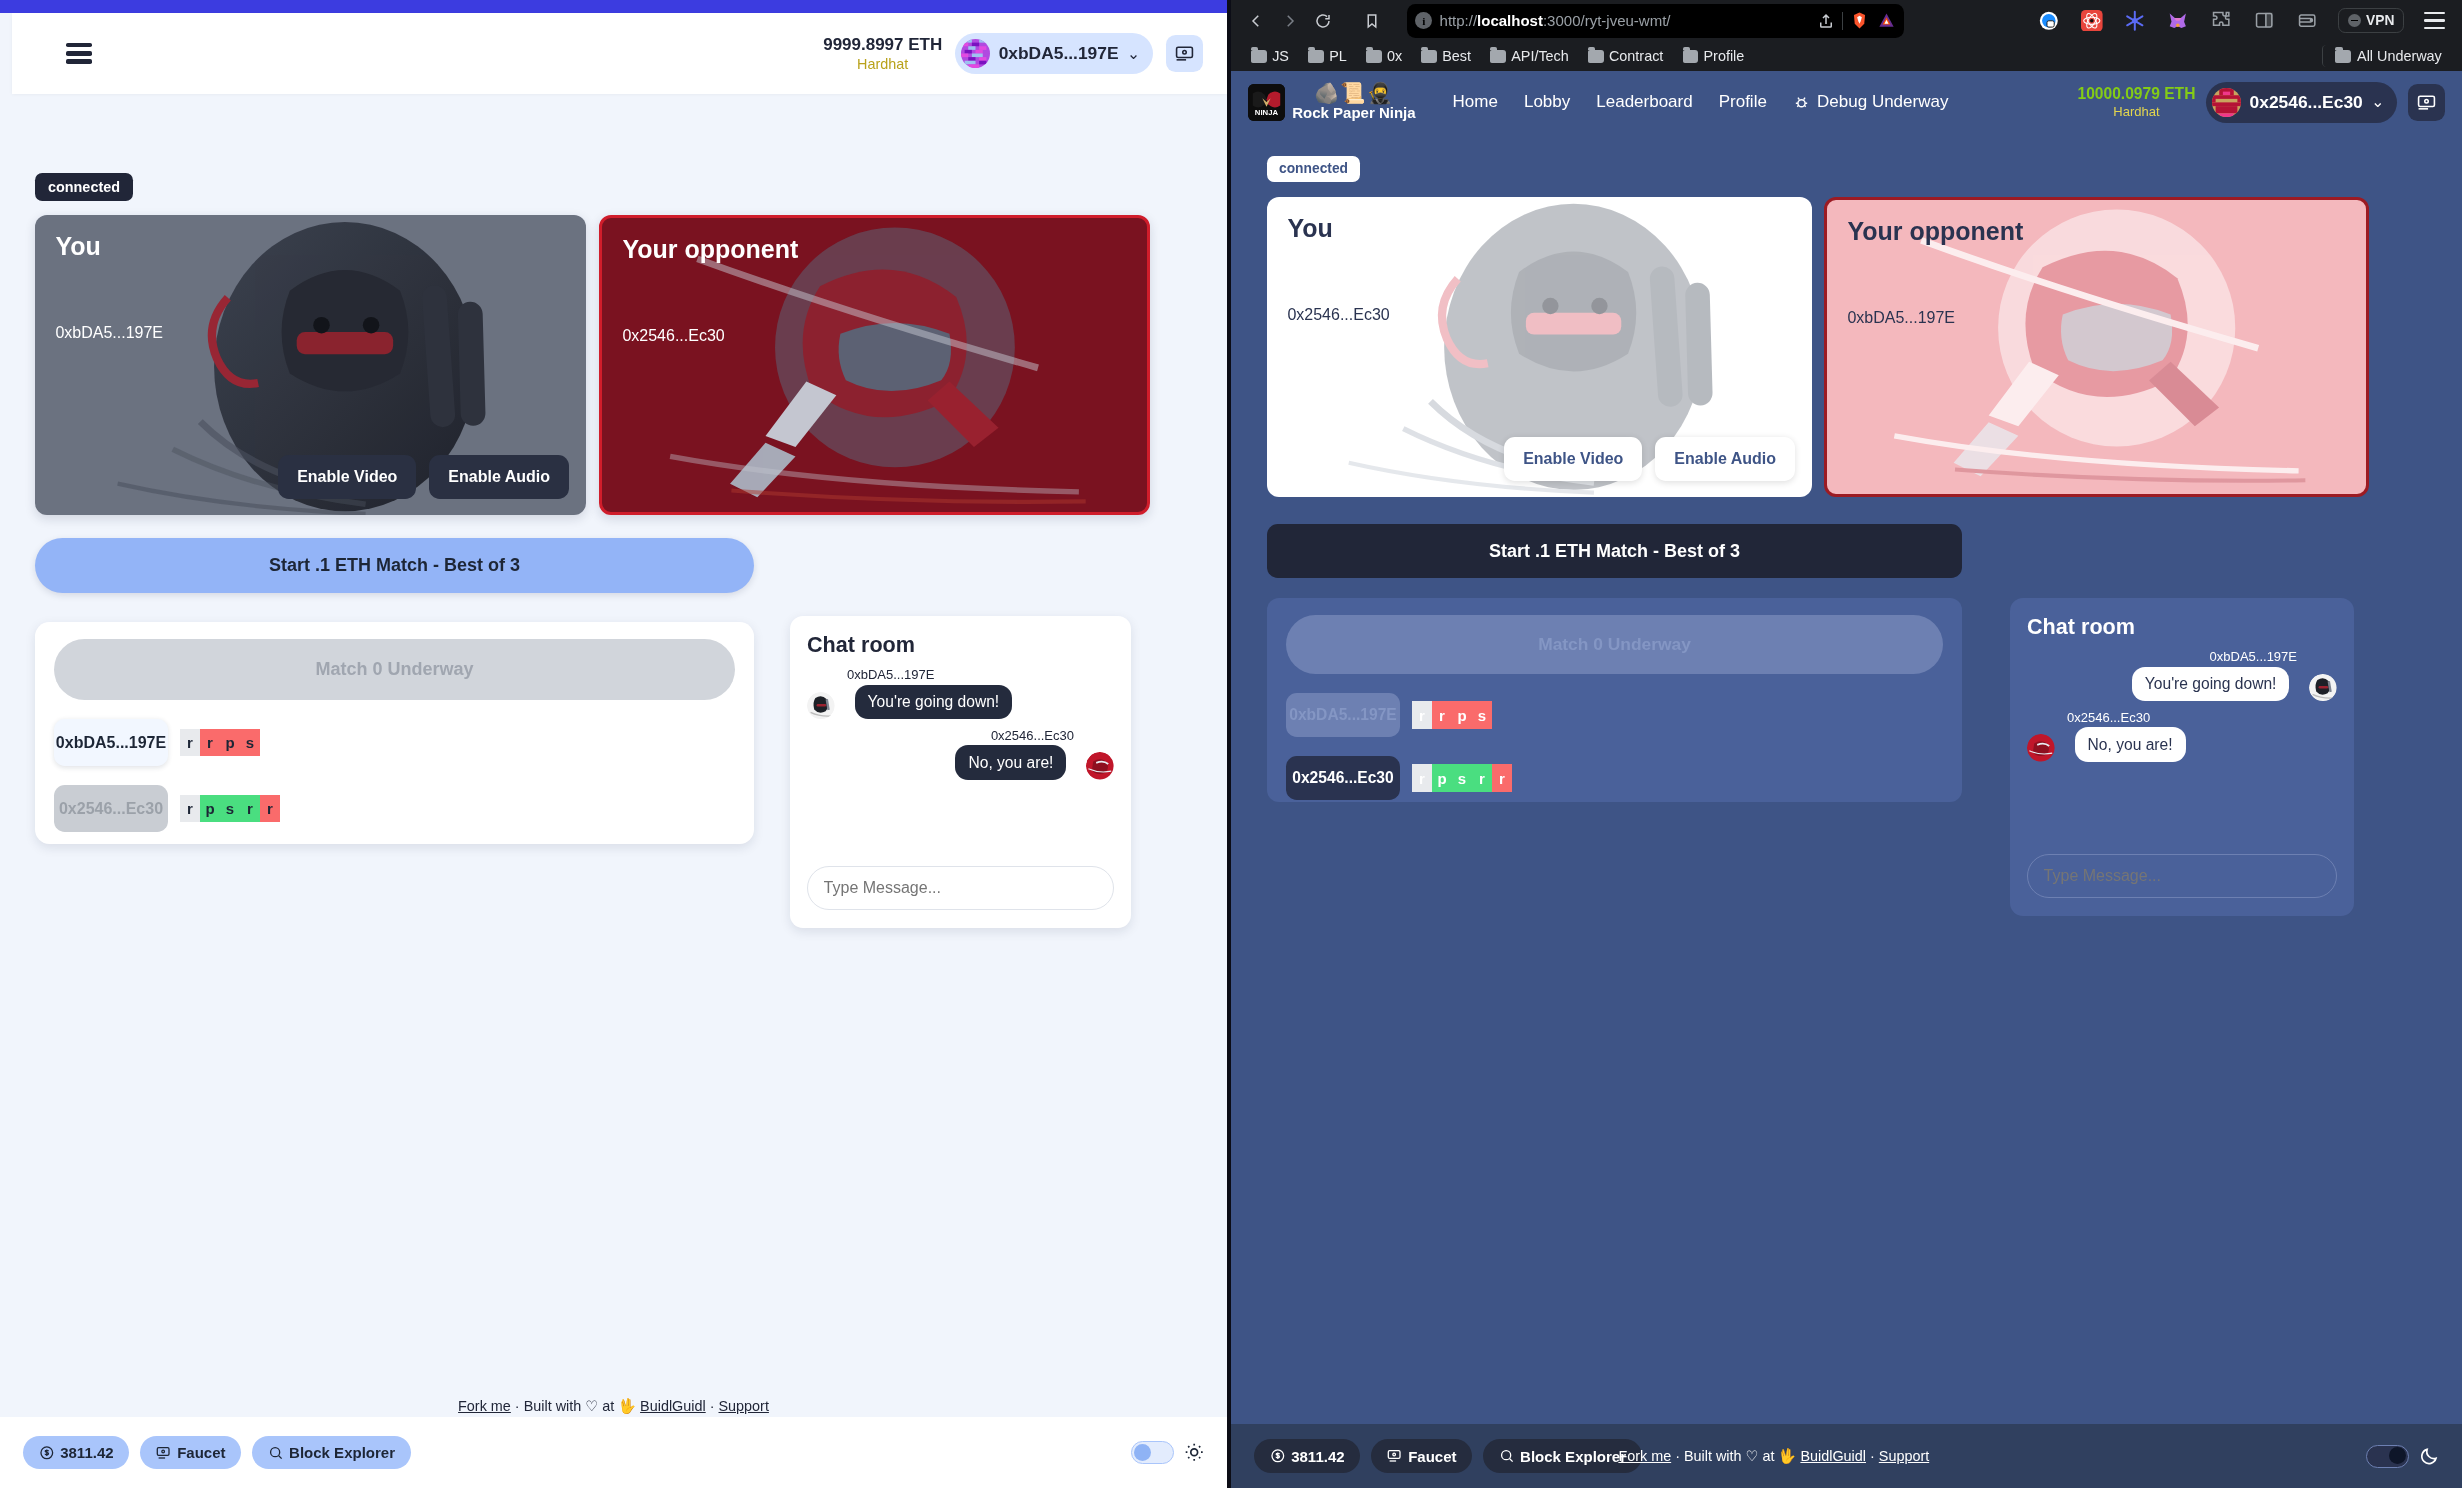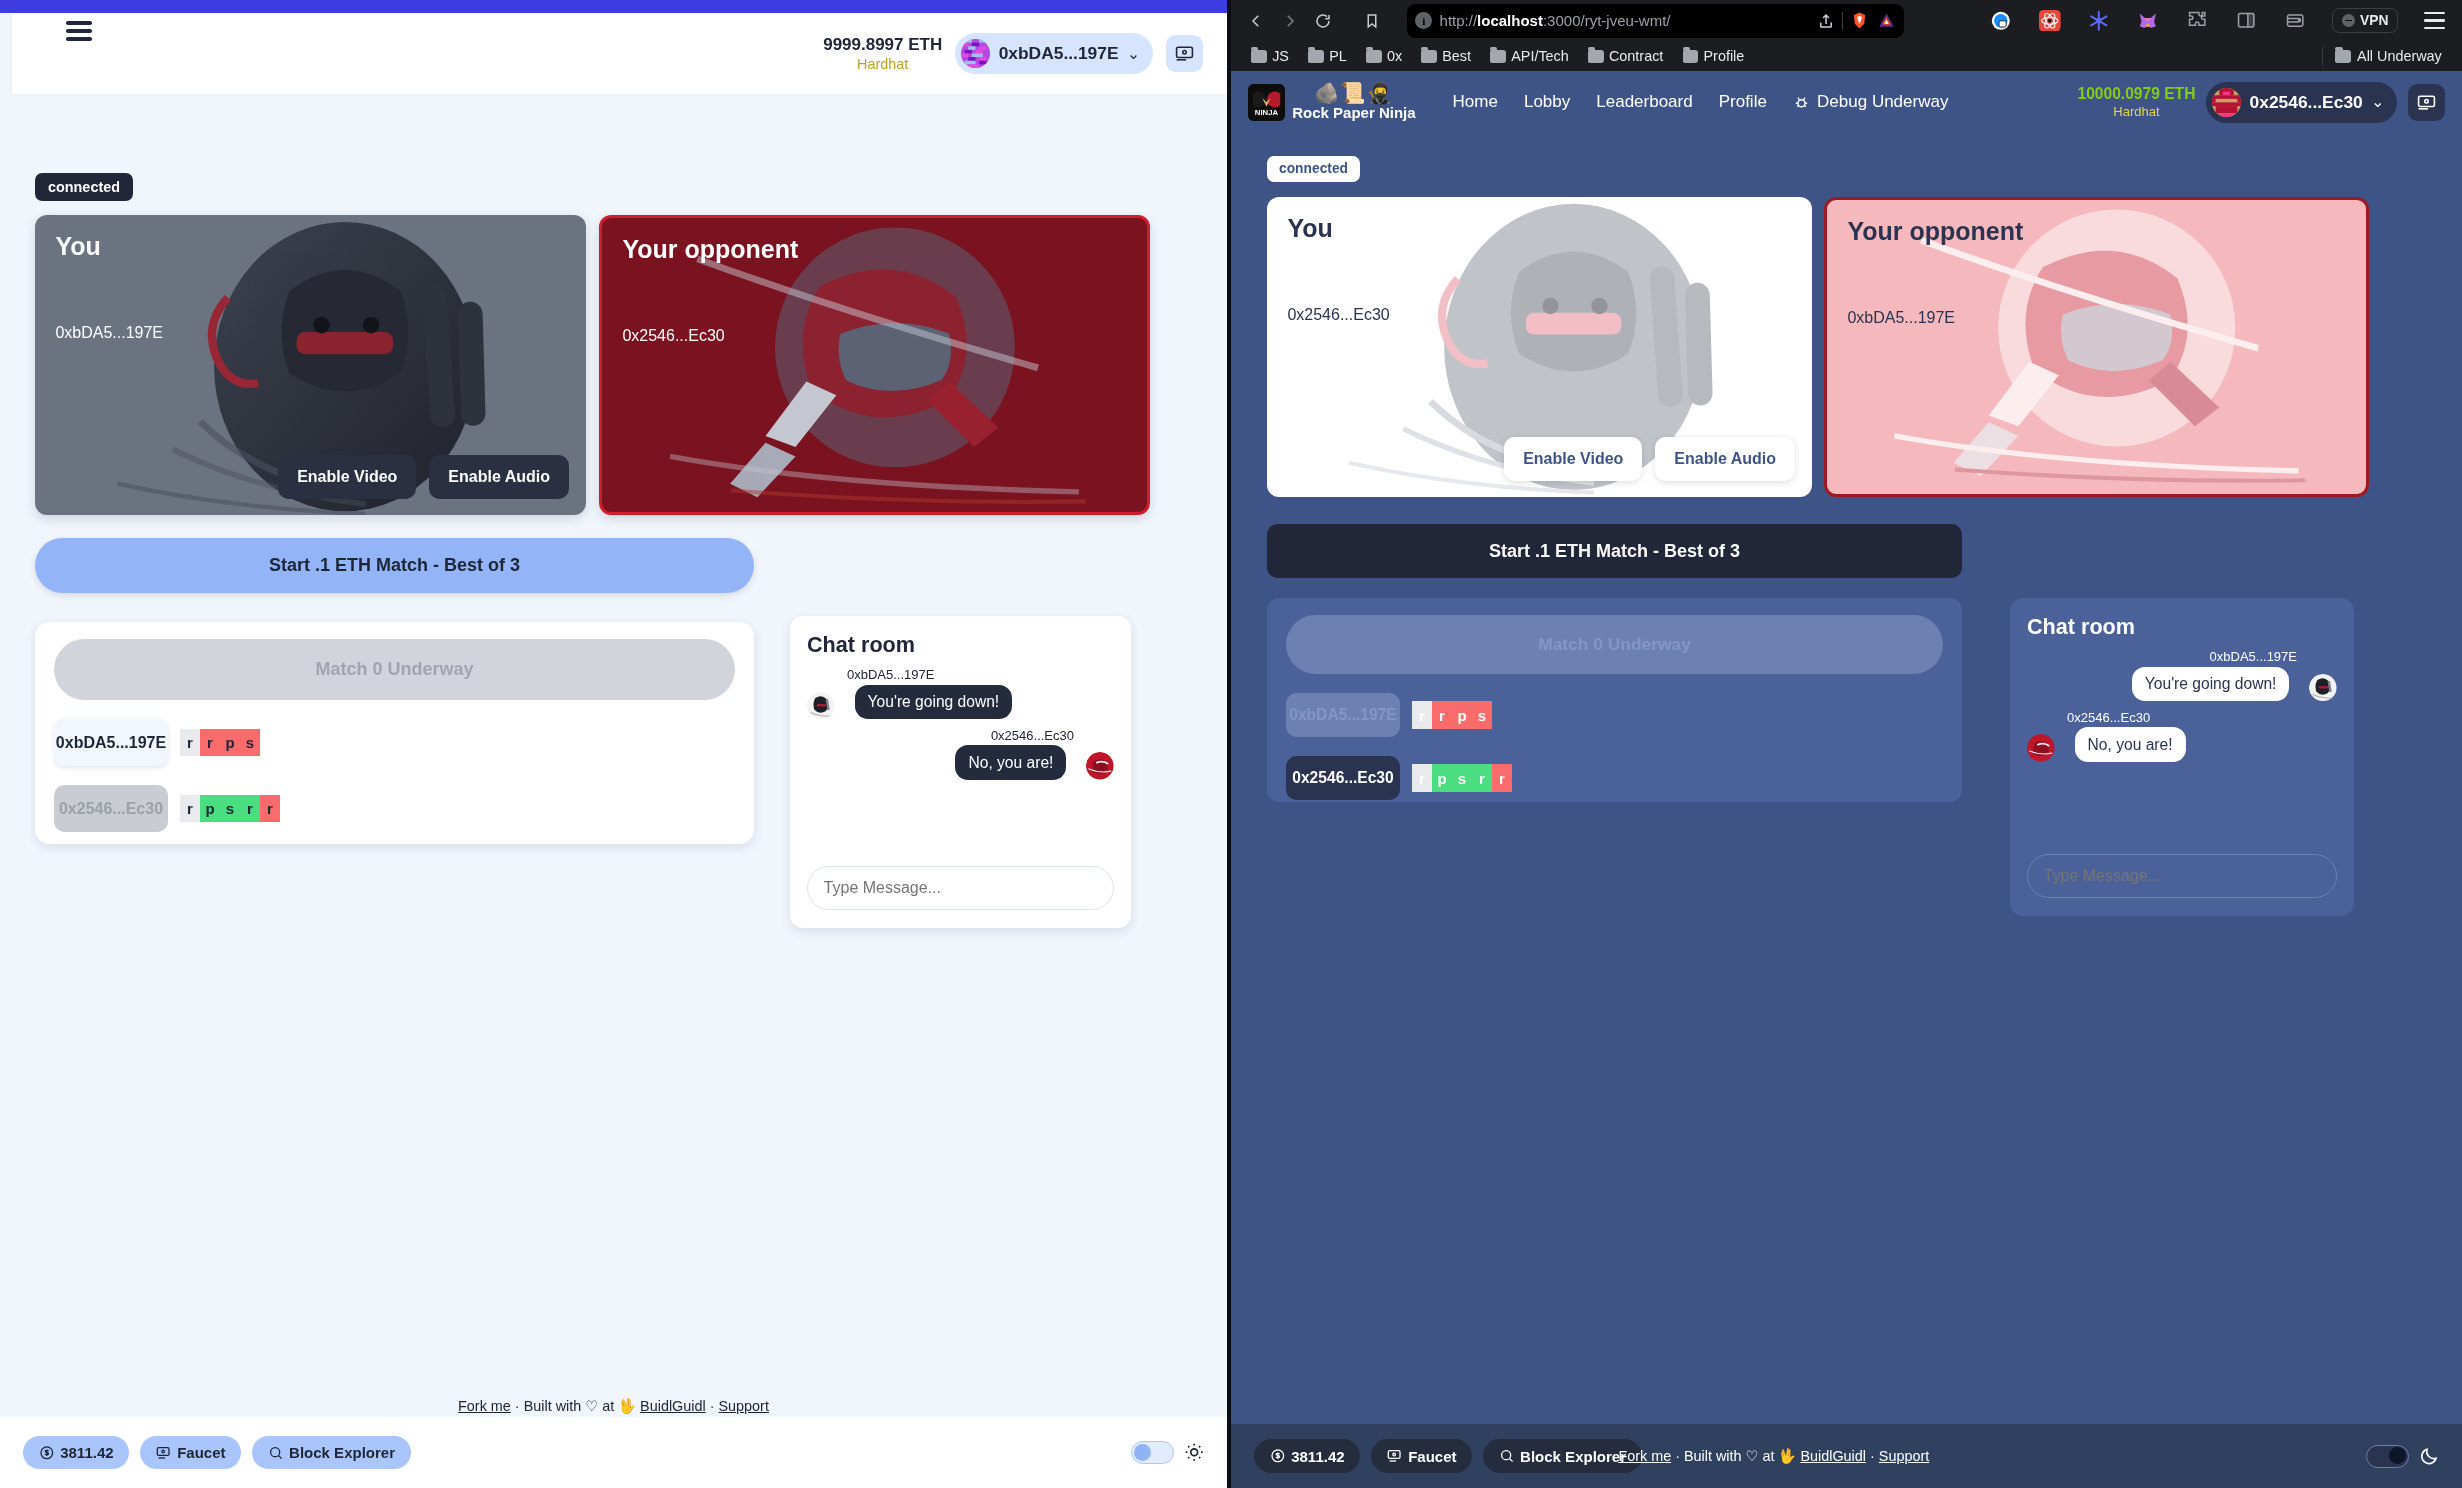--- a/index.html
+++ b/index.html
@@ -18,21 +18,21 @@
     overflow: hidden;
     border-right: 4.8px solid #0c0d16;
   }
   .top-accent {
     position: absolute; top: 0; left: 0; right: 0; height: 13px;
     background: #3c3ce0;
   }
   .l-header {
     position: absolute; top: 13px; left: 12px; right: 0; height: 81px;
     background: #ffffff;
-    display: flex; 
+    display: flex; align-items: center;
     padding: 8px 24px;
     box-shadow: 0 1.2px 3.6px rgba(0,0,0,.05);
     z-index: 5;
   }
   .hamburger { width: 26px; height: 20.4px; display:flex; flex-direction:column; justify-content:space-between; cursor:pointer; margin-left:30px;}
   .hamburger span { display:block; height:4.2px; background:#212638; border-radius:1.8px; }
   .l-header-right { margin-left:auto; display:flex; align-items:center; gap: 13px; }
   .bal { text-align:center; line-height:1.25; }
   .bal .eth { font-size: 17px; font-weight: 700; color:#212638; }
   .bal .net { font-size: 14.4px; color:#b9a21b; font-weight:500; }
@@ -165,21 +165,21 @@
   .omnibox {
     flex:0 0 auto; width:497px; height:34px; margin-left:13px;
     background:#000; border-radius:8.4px; display:flex; align-items:center;
     padding:0 8.4px; gap:7.2px; cursor:text;
   }
   .omni-info { width:17px;height:17px;border-radius:50%;background:#5f6368;display:flex;align-items:center;justify-content:center;color:#000;font-size:11.4px;font-weight:700;font-family:"Liberation Serif",serif;}
   .omni-url { font-size:15px; color:#9aa0a6; white-space:nowrap; }
   .omni-url b { color:#ffffff; font-weight:700; }
   .omni-actions { margin-left:auto; display:flex; align-items:center; gap:7.2px; }
   .omni-sep { width:1.2px; height:18px; background:#3c4043; }
-  .ext-row { margin-left:auto; display:flex; align-items:center; gap:26px; padding-right:3.6px;}
+  .ext-row { margin-left:auto; display:flex; align-items:center; gap:20px; padding-right:3.6px;}
   .ext { width:23px;height:23px;border-radius:5.4px;display:flex;align-items:center;justify-content:center;cursor:pointer; font-size:14.4px;}
   .vpn-chip {
     display:flex;align-items:center;gap:5.4px;border:1.2px solid #3c4043;border-radius:7.2px;
     padding:3.6px 8.4px; color:#e8eaed; font-size:13.8px; font-weight:600; cursor:pointer;
   }
   .vpn-dot { width:13px;height:13px;border-radius:50%;background:#5f6368;display:flex;align-items:center;justify-content:center;}
   .vpn-dot i { display:block; width:7.2px;height:1.8px;background:#000;}
   .menu-ic { width:21.6px;height:17px;display:flex;flex-direction:column;justify-content:space-between;cursor:pointer;}
   .menu-ic span{display:block;height:2.4px;background:#e8eaed;border-radius:1.2px;}
 

